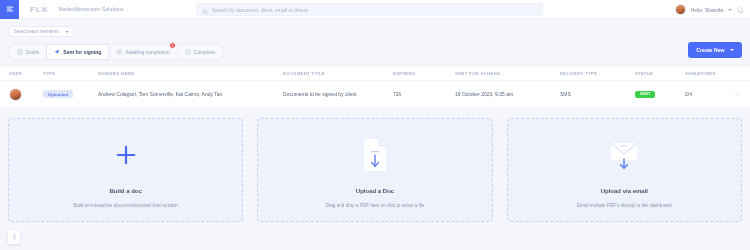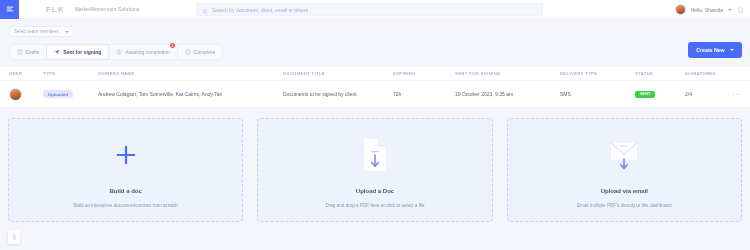--- a/index.html
+++ b/index.html
@@ -20,21 +20,21 @@
     position: relative;
   }
   .hamburger {
     width: 19px; height: 19px;
     background: #4a6cf7;
     display: flex; align-items: center; justify-content: center;
     flex: 0 0 19px;
   }
   .hamburger svg { display: block; }
   .brand-logo {
-    margin-left: 27px;
+    margin-left: 11px;
     font-size: 8px; letter-spacing: 1.1px;
     color: #b9c3dd; font-weight: 700;
   }
   .brand-sub {
     margin-left: 10px;
     font-size: 5px; color: #9aa4bd; letter-spacing: .1px;
     white-space: nowrap;
   }
   .searchbox {
     position: absolute; left: 196px; top: 3px;

